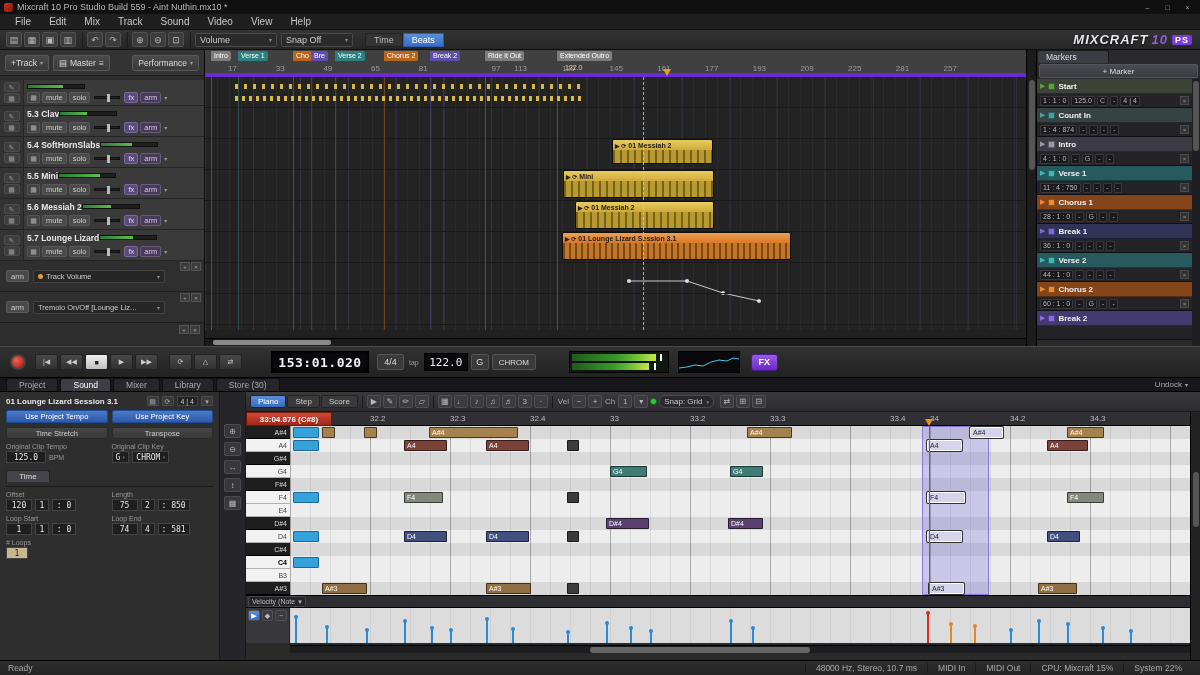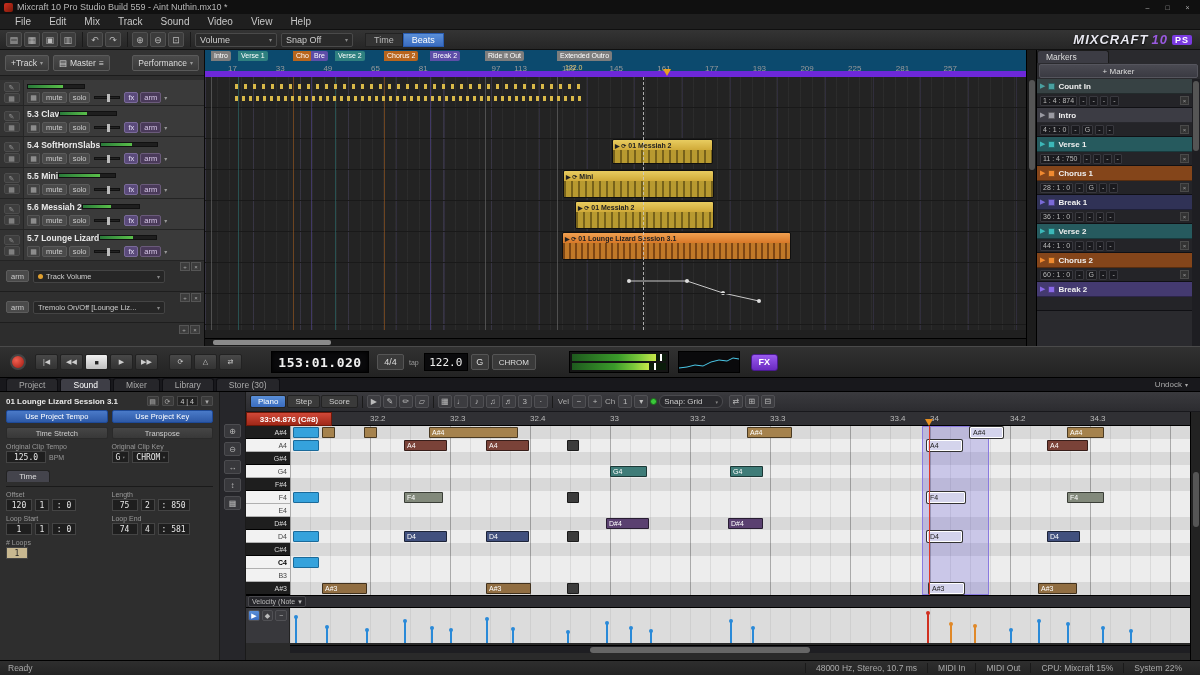--- a/index.html
+++ b/index.html
@@ -61,21 +61,21 @@
 .auto-select{flex:1;max-width:132px;height:13px;background:#262626;border:1px solid #444;border-radius:2px;display:flex;align-items:center;font-size:7.5px;color:#ccc;padding:0 4px;gap:3px;overflow:hidden}
 .auto-select .ptxt{white-space:nowrap;overflow:hidden;flex:1}
 .auto-dot{width:5px;height:5px;border-radius:50%;background:#e0a030;flex:none}
 .auto-select .chev{font-size:6px;color:#888}
 .lane-plus{position:absolute;right:3px;top:1px;display:flex;gap:1px}
 .mini-btn{width:10px;height:9px;font-size:6px;background:#3c3c3c;border:1px solid #555;color:#aaa;text-align:center;line-height:8px}
 .lane-extra{display:flex;justify-content:flex-end;gap:1px;padding:2px 4px}
 
 
 .arrange{flex:1;position:relative;background:#202020;overflow:hidden}
-.ar-ruler{position:absolute;left:0;right:8px;top:0;height:27px;background:#0c4a6e;border-bottom:6px solid #6d28d9}
+.ar-ruler{position:absolute;left:0;right:8px;top:0;height:27px;background:#404040;border-bottom:4px solid #6d28d9}
 .ar-flags{position:absolute;left:0;top:1px;height:11px;right:0}
 .ar-flag{position:absolute;top:0;height:10px;font-size:7px;color:#fff;padding:0 3px;border-radius:0 2px 2px 0;line-height:10px;white-space:nowrap}
 .ar-nums{position:absolute;left:0;top:13px;height:13px;right:0}
 .ar-num{position:absolute;font-size:8px;color:#9a9a9a;top:1px}
 .ar-sub{position:absolute;font-size:7px;color:#e8c870;top:1px}
 .ar-caret{position:absolute;width:0;height:0;border-left:4px solid transparent;border-right:4px solid transparent;border-top:7px solid #e8a020;top:19px}
 .ar-content{position:absolute;left:0;right:10px;top:27px;height:253px;background:repeating-linear-gradient(90deg,rgba(96,84,150,0.22) 0 1px,transparent 1px 47.7px),repeating-linear-gradient(90deg,rgba(255,255,255,0.04) 0 1px,transparent 1px 11.9px),#232323}
 .ar-row{position:absolute;left:0;right:0;height:31px;border-bottom:1px solid #191919}
 .ar-mline{position:absolute;top:0;bottom:0;width:1px;opacity:.5}
 .clip{position:absolute;border:1px solid #101010;border-radius:2px;overflow:hidden;display:flex;flex-direction:column}
@@ -159,21 +159,21 @@
 .ts-btn{width:17px;height:14px;background:#38383c;border:1px solid #4c4c50;border-radius:2px;color:#bbb;font-size:8px;display:flex;align-items:center;justify-content:center}
 
 
 .piano-roll{flex:1;position:relative;background:#2a2a2a;overflow:hidden}
 .pr-toolbar{position:absolute;left:0;top:0;right:0;height:20px;background:linear-gradient(#3a3a3e,#2c2c30);border-bottom:1px solid #18181c;display:flex;align-items:center;gap:2px;padding:0 4px}
 .pr-mode{height:13px;padding:0 7px;font-size:8px;color:#ccc;background:#3a3a3a;border:1px solid #222;display:flex;align-items:center;border-radius:2px}
 .pr-mode.active{background:linear-gradient(#5a8fd8,#3a6cc0);color:#fff}
 .pr-tbtn{min-width:14px;height:13px;background:#3c3c40;border:1px solid #505054;border-radius:2px;color:#bbb;font-size:8px;display:flex;align-items:center;justify-content:center;padding:0 2px}
 .pr-sep{width:1px;height:12px;background:#1a1a1a;margin:0 2px}
 .pr-label{font-size:8px;color:#aaa;margin:0 1px}
-.pr-select{height:13px;background:#2a2a2e;border:1px solid #4a4a4e;border-radius:6px;color:#ccc;font-size:8px;display:flex;align-items:center;padding:0 4px;gap:13px;white-space:nowrap}
+.pr-select{height:13px;background:#2a2a2e;border:1px solid #4a4a4e;border-radius:6px;color:#ccc;font-size:8px;display:flex;align-items:center;padding:0 4px;gap:4px;white-space:nowrap}
 .pr-select .chev{font-size:5px;color:#888}
 .pr-dot{width:7px;height:7px;border-radius:50%;background:#3ac83a;border:1px solid #1a6a1a}
 .pr-posbox{position:absolute;left:0;top:20px;width:86px;height:14px;background:linear-gradient(#d04838,#a02818);color:#fff;font-size:8px;font-weight:bold;display:flex;align-items:center;justify-content:center;border:1px solid #701808;z-index:6;white-space:nowrap}
 .pr-ruler{position:absolute;left:44px;top:20px;right:10px;height:14px;background:#303034;border-bottom:1px solid #000}
 .pr-tick{position:absolute;top:2px;font-size:8px;color:#bbb}
 .pr-caret{position:absolute;top:7px;width:0;height:0;border-left:4px solid transparent;border-right:4px solid transparent;border-top:7px solid #e89020;z-index:7}
 .pr-keys{position:absolute;left:0;top:34px;width:44px;height:169px;background:#e8e8e8;border-right:1px solid #555}
 .pr-key{position:absolute;left:0;width:44px;height:13px;font-size:7px;display:flex;align-items:center;justify-content:flex-end;padding-right:3px;border-bottom:1px solid #b0b0b0}
 .pr-key.black{background:#1e1e1e;color:#ddd;border-bottom-color:#000}
 .pr-key.white{background:#f2f2f2;color:#444}
@@ -570,20 +570,35 @@
         <div class="ar-vthumb"></div>
       </div>
     </div>
 
     <div class="markers-panel">
       <div class="mp-tab">Markers</div>
       <div class="mp-add">+ Marker</div>
       <div id="mk-wrap">
         <div id="mk-list">
             <div class="mk-row">
+              <div class="mk-band" style="background: rgb(60, 68, 56);">
+                <div class="mk-play" style="color: rgb(90, 160, 60);">▶</div>
+                <div class="mk-swatch" style="background: rgb(90, 160, 60);"></div>
+                <div class="mk-name">Start</div>
+              </div>
+              <div class="mk-vals">
+                <div class="mk-val">1 : 1 : 0</div>
+                <div class="mk-val">125.0</div>
+                <div class="mk-val">C</div>
+                <div class="mk-val">-</div>
+                <div class="mk-val">4 | 4</div>
+                <div class="mk-close">×</div>
+              </div>
+            </div>
+            <div class="mk-row">
               <div class="mk-band" style="background: rgb(55, 66, 68);">
                 <div class="mk-play" style="color: rgb(74, 160, 160);">▶</div>
                 <div class="mk-swatch" style="background: rgb(74, 160, 160);"></div>
                 <div class="mk-name">Count In</div>
               </div>
               <div class="mk-vals">
                 <div class="mk-val">1 : 4 : 874</div>
                 <div class="mk-val">-</div>
                 <div class="mk-val">-</div>
                 <div class="mk-val">-</div>

